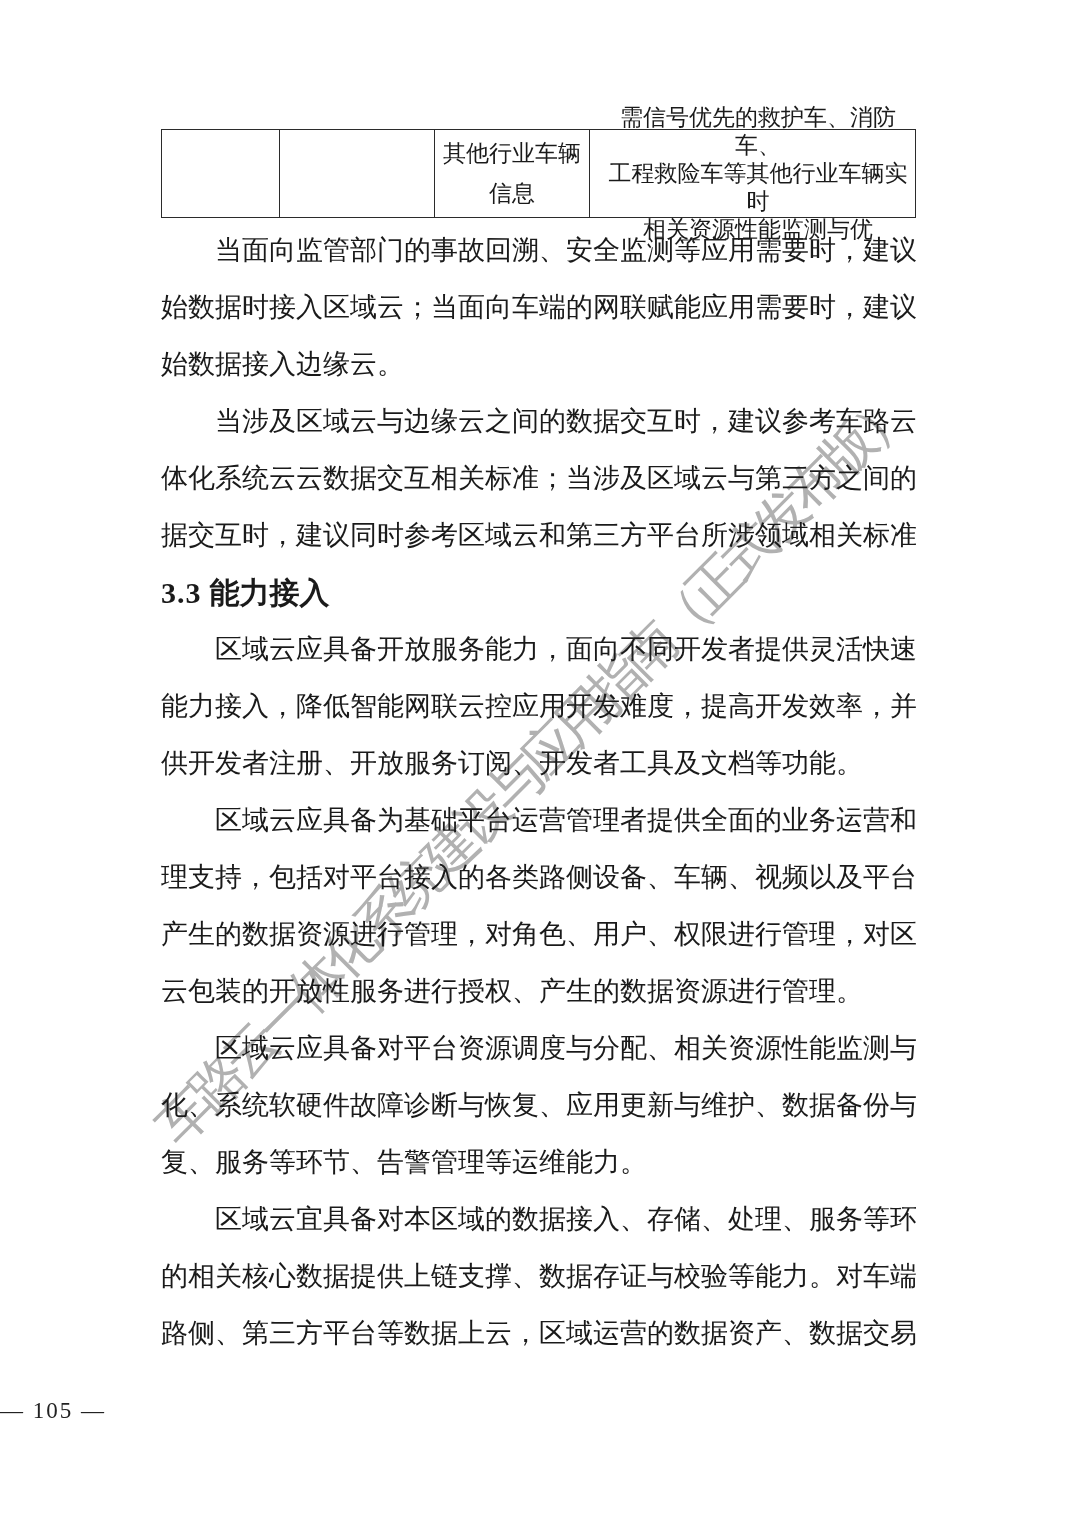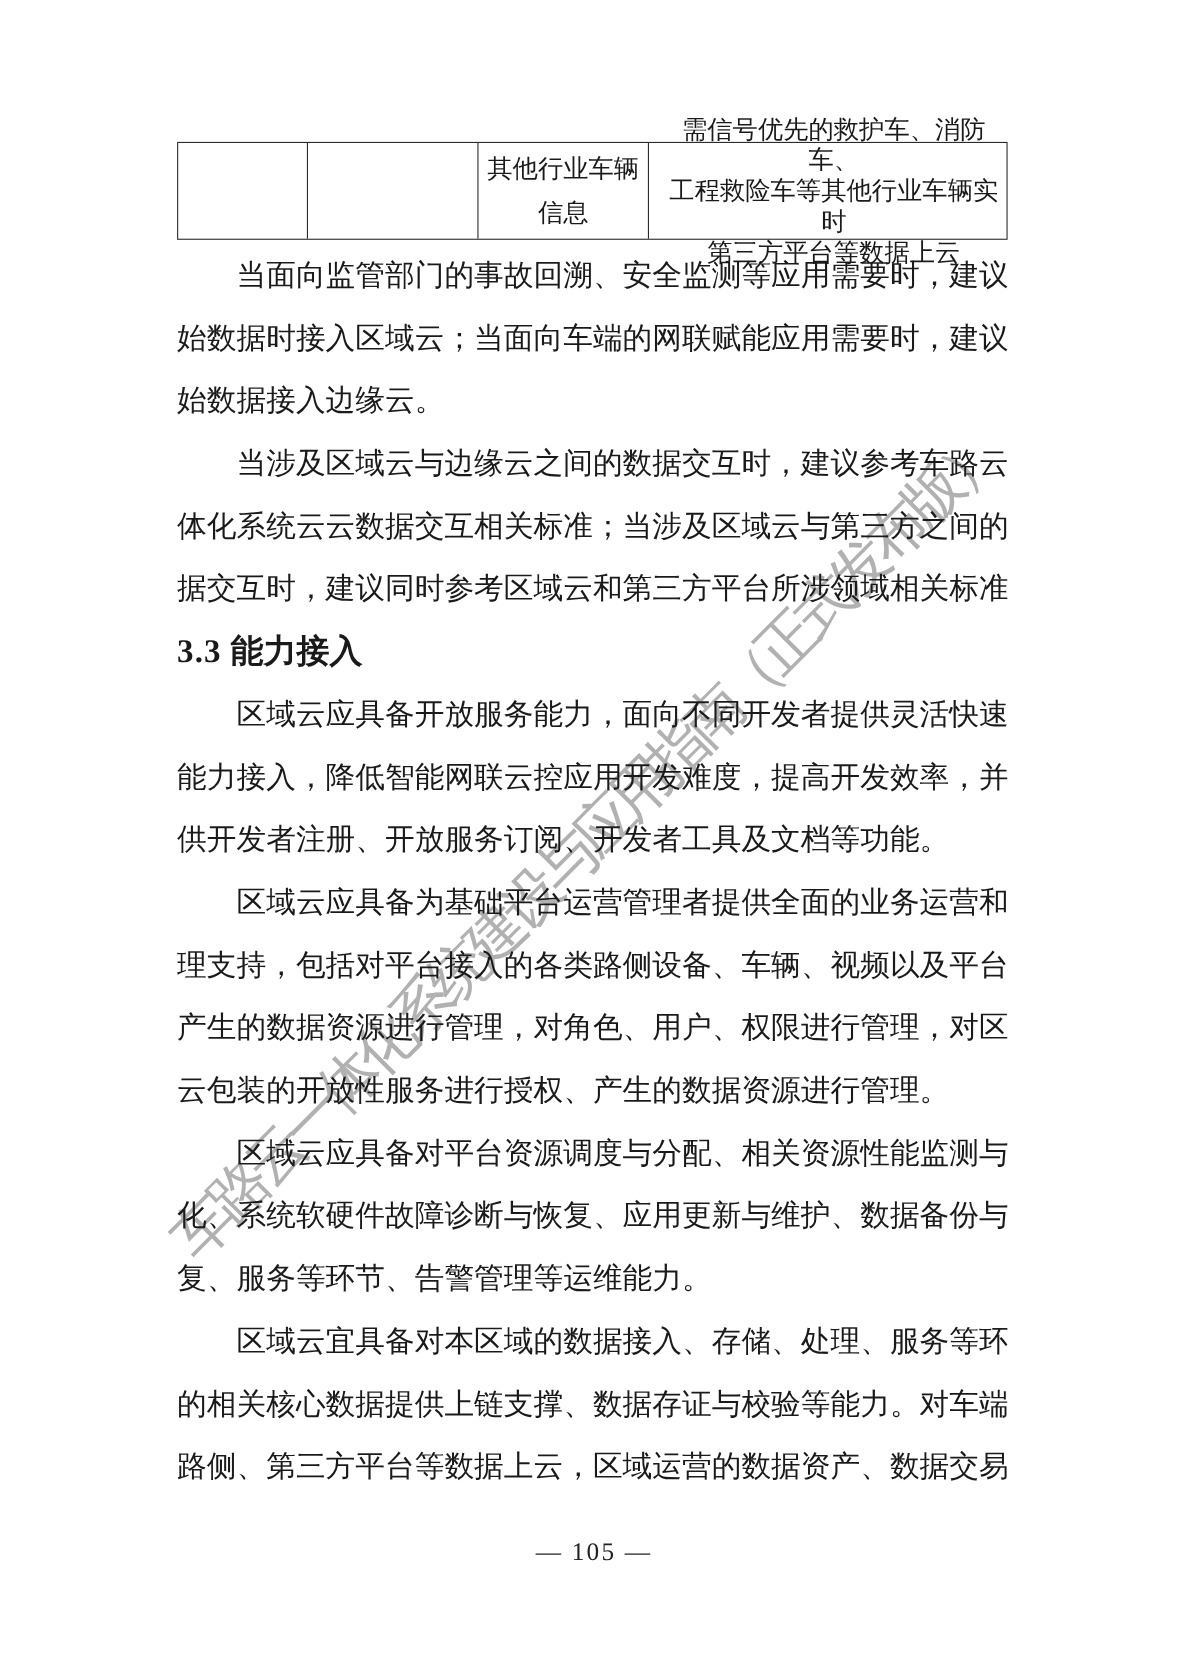--- a/index.html
+++ b/index.html
@@ -71,21 +71,21 @@
   .heading{
     margin:0;
     font-size:30px;
     line-height:57px;
     font-weight:bold;
   }
   .hnum{margin-right:8px;letter-spacing:1px;}
 
   .pagenum{
     position:absolute;left:0;right:0;top:1398px;
-    text-align:center;
+    text-align:left;
     font-size:23px;
     letter-spacing:2px;
     color:#222222;
     z-index:1;
   }
 </style>
 </head>
 <body>
 
 <div class="page">
@@ -95,21 +95,21 @@
   <div class="ctable">
     <div class="cell c1"></div>
     <div class="cell c2"></div>
     <div class="cell c3">
         <div>其他行业车辆</div>
         <div>信息</div>
       </div>
     <div class="cell c4">
         <div>需信号优先的救护车、消防车、</div>
         <div>工程救险车等其他行业车辆实时</div>
-        <div>第三方平台等数据上云</div>
+        <div>相关资源性能监测与优</div>
       </div>
   </div>
 
   <div class="content">
     <div class="para">
         <div class="jline first">当面向监管部门的事故回溯、安全监测等应用需要时，建议原</div>
         <div class="jline">始数据时接入区域云；当面向车端的网联赋能应用需要时，建议原</div>
         <div class="jline last">始数据接入边缘云。</div>
       </div>
     <div class="para">

